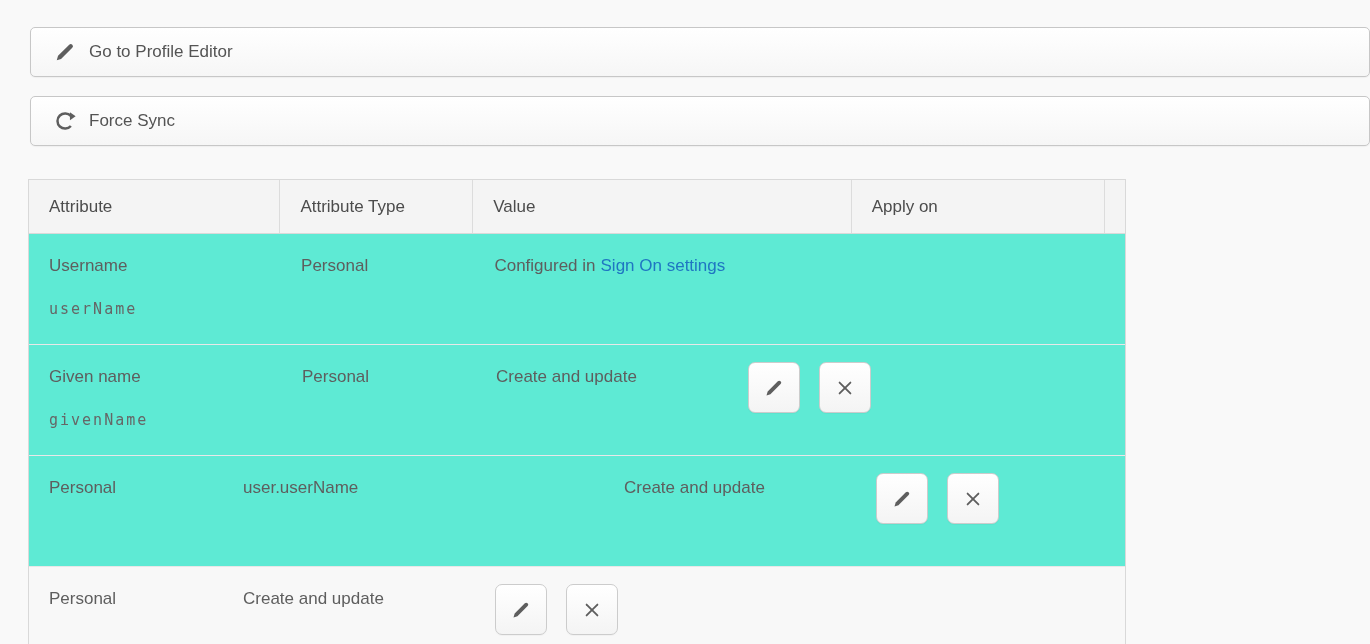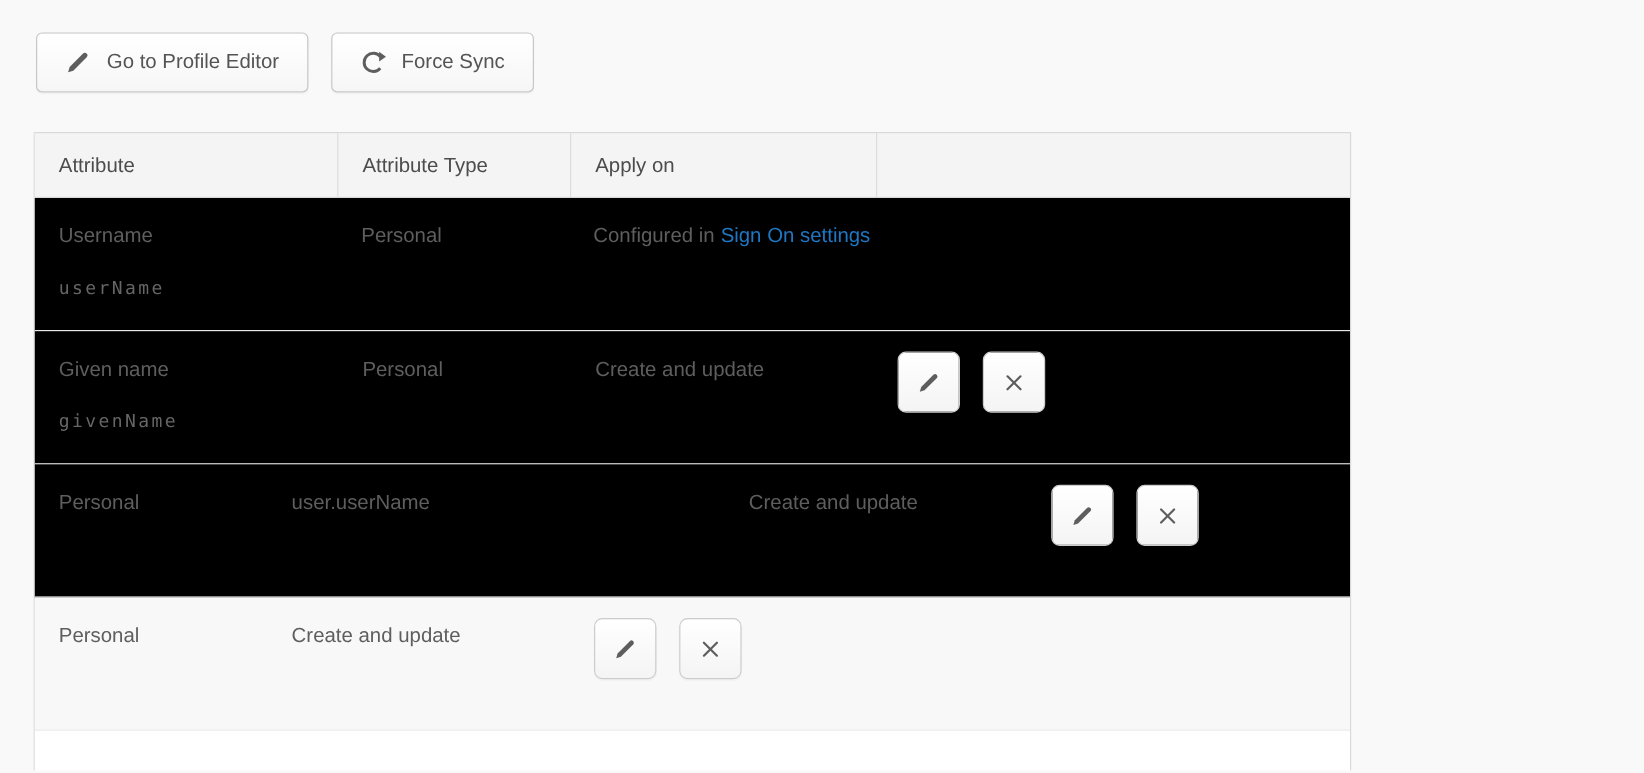--- a/index.html
+++ b/index.html
@@ -8,20 +8,21 @@
     background: #f9f9f9;
     font-family: "Liberation Sans", sans-serif;
     overflow: hidden;
   }
 
   
   .toolbar {
     padding: 27px 0 0 30px;
     display: flex;
     gap: 19px;
+    flex-direction: column;
   }
   .btn {
     height: 50px;
     display: inline-flex;
     align-items: center;
     gap: 13px;
     padding: 0 23px;
     background: linear-gradient(#ffffff, #f6f6f6);
     border: 1px solid #c7c7c7;
     border-radius: 5px;
@@ -61,21 +62,21 @@
   .c1 { width: 253px; }
   .c2 { width: 194px; }
   .c3 { width: 381px; }
   .c4 { width: 255px; }
   .c5 { flex: 1; }
 
   .trow {
     display: flex;
     height: 111px;
     border-bottom: 1px solid #e8e8e8;
-    background: #000000;
+    background: #5eead4;
   }
   .trow.highlighted { background: #f8f8f8; }
 
   .cell {
     padding: 21px 12px 0 20px;
     font-size: 17px;
     color: #5e5e5e;
     line-height: 21px;
   }
   .attr-code {
@@ -138,20 +139,21 @@
     </span>
     <span>Force Sync</span>
   </button>
 </div>
 
 <div class="table">
 
   <div class="thead">
     <div class="th c1">Attribute</div>
     <div class="th c2">Attribute Type</div>
+    <div class="th c3">Value</div>
     <div class="th c4">Apply on</div>
     <div class="th c5"></div>
   </div>
 
   <div class="trow">
     <div class="cell c1">
       <div>Username</div>
       <div class="attr-code">userName</div>
     </div>
     <div class="cell c2">Personal</div>

